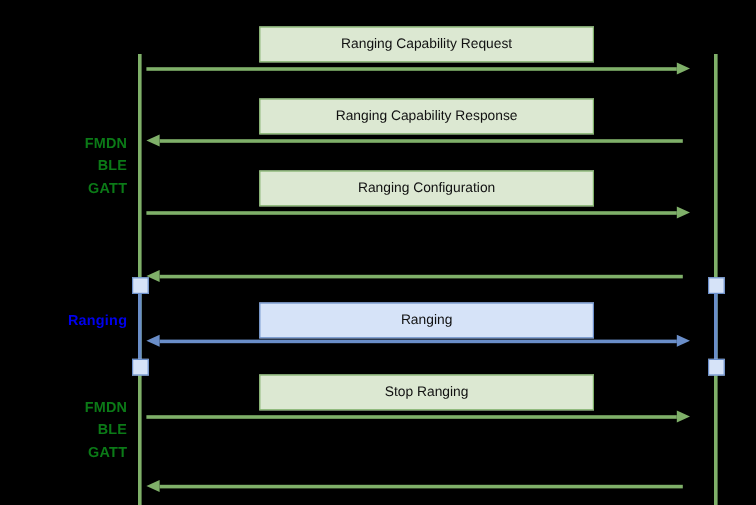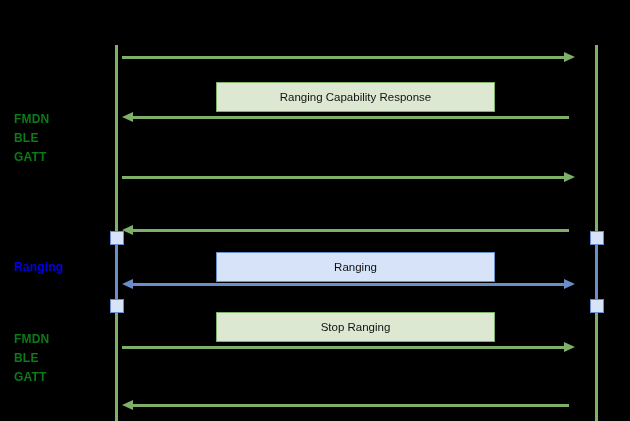--- a/index.html
+++ b/index.html
@@ -23,21 +23,21 @@
     background: #7fb069;
   }
   .lifeline.left  { left: 115px; }
   .lifeline.right { left: 595px; }
 
   
   .phase-label {
     position: absolute;
     left: 14px;
     width: 92px;
-    text-align: left;
+    text-align: right;
     font-size: 12px;
     font-weight: bold;
     line-height: 19px;
     letter-spacing: 0.2px;
     white-space: pre-line;
   }
   .phase-label.green { color: #0b7a17; }
   .phase-label.blue  { color: #0000ee; }
 
   
@@ -113,31 +113,33 @@
   <div class="lifeline right" style="left: 595px; top: 45px; height: 376px;"></div>
 
   <div class="phase-label green" style="top: 110px;">FMDN
 BLE
 GATT</div>
   <div class="phase-label blue" style="top: 258px;">Ranging</div>
   <div class="phase-label green" style="top: 330px;">FMDN
 BLE
 GATT</div>
 
+  <div class="msg-box green" style="top: 22px;">Ranging Capability Request</div>
   <div class="arrow green" style="top: 52px; left: 122px; width: 453px;">
     <div class="shaft" style="left: 0px; width: 442px;"></div>
     <div class="head right" style="left: 442px;"></div>
   </div>
 
   <div class="msg-box green" style="top: 82px;">Ranging Capability Response</div>
   <div class="arrow green" style="top: 112px; left: 122px; width: 453px;">
     <div class="shaft" style="left: 11px; width: 436px;"></div>
     <div class="head left" style="left: 0px;"></div>
   </div>
 
+  <div class="msg-box green" style="top: 142px;">Ranging Configuration</div>
   <div class="arrow green" style="top: 172px; left: 122px; width: 453px;">
     <div class="shaft" style="left: 0px; width: 442px;"></div>
     <div class="head right" style="left: 442px;"></div>
   </div>
 
   <div class="arrow green" style="top: 225px; left: 122px; width: 453px;">
     <div class="shaft" style="left: 11px; width: 436px;"></div>
     <div class="head left" style="left: 0px;"></div>
   </div>
 

